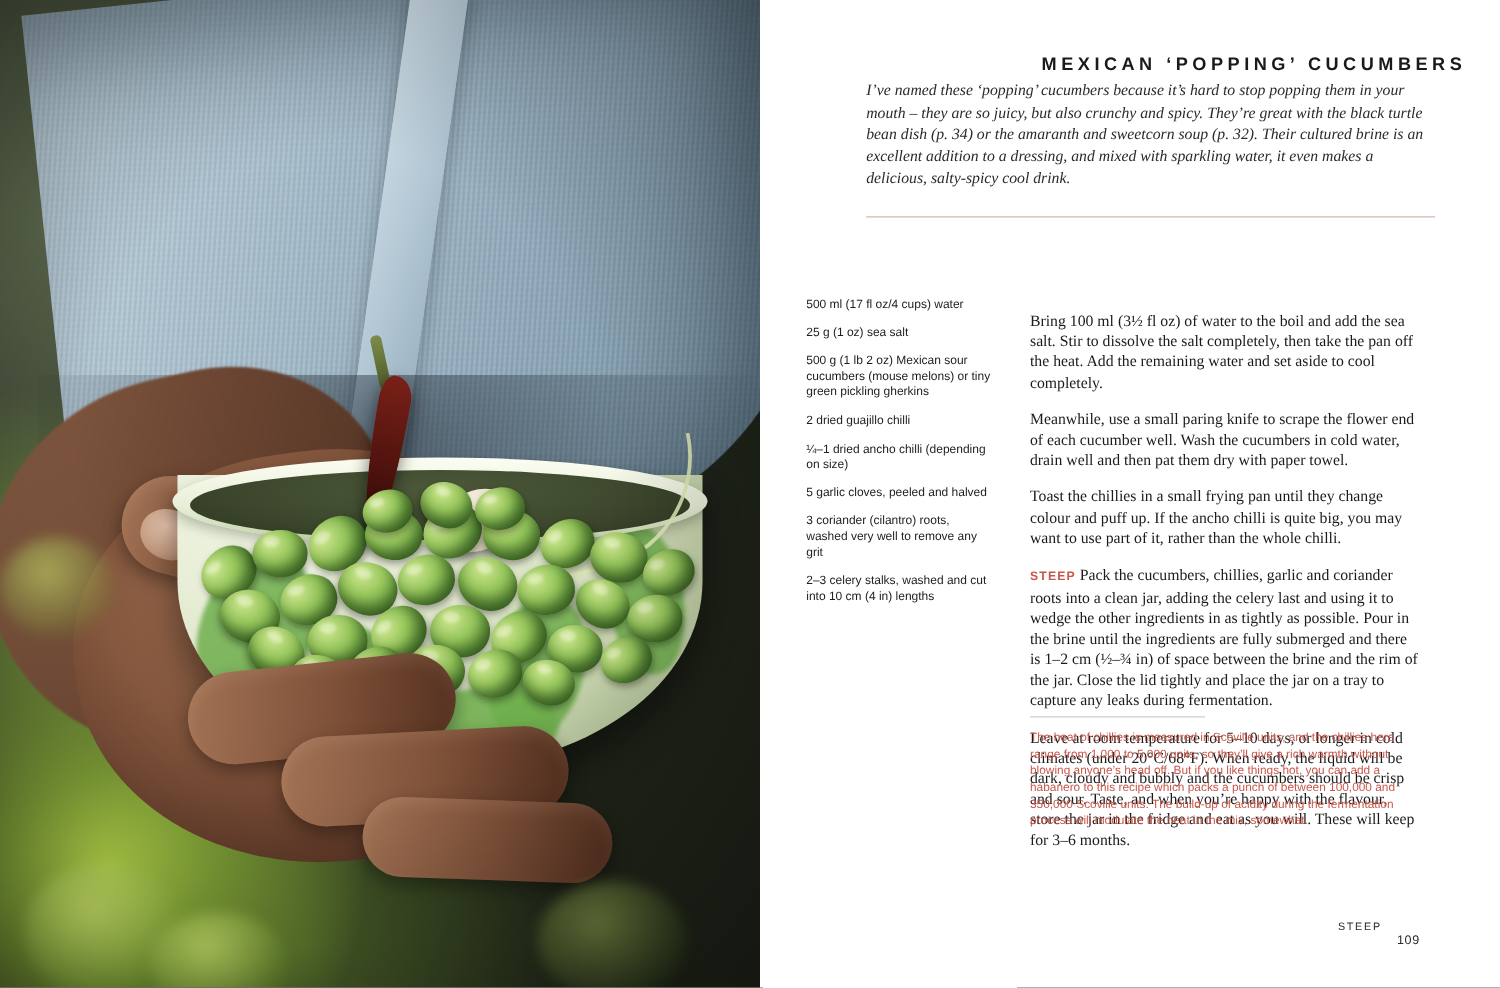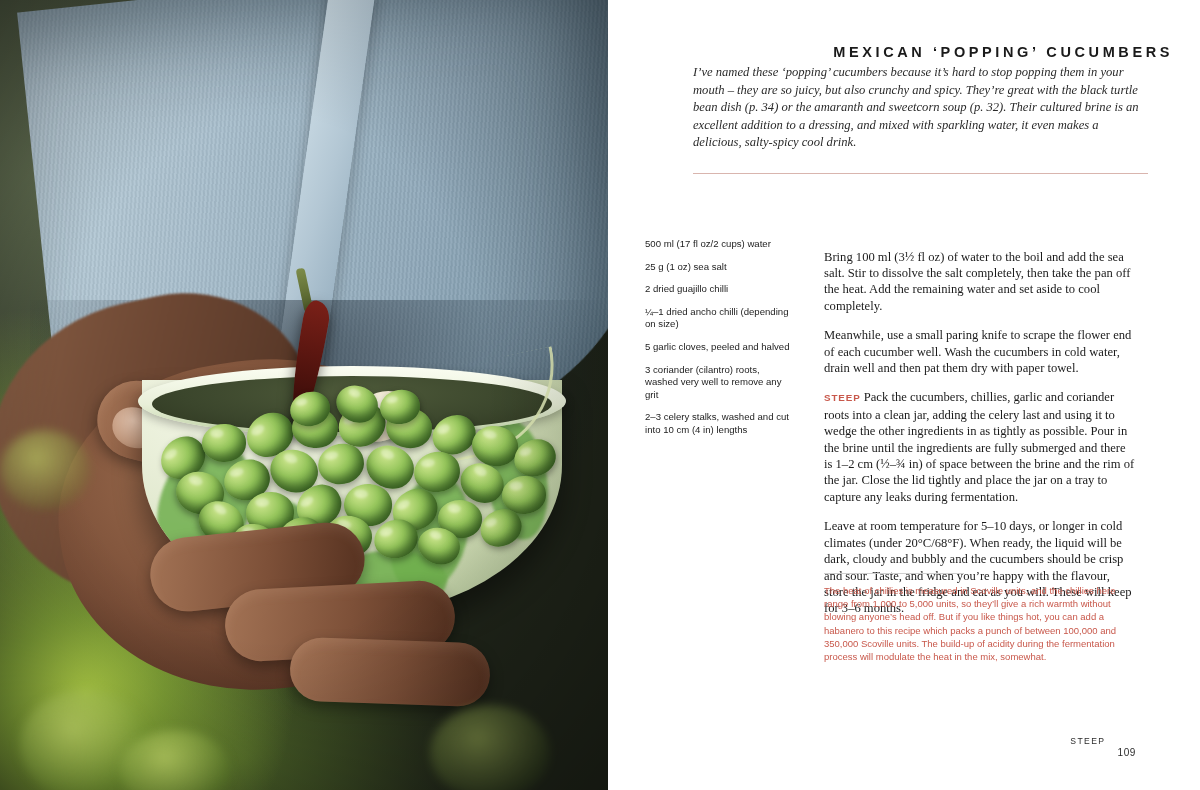--- a/index.html
+++ b/index.html
@@ -434,32 +434,34 @@
   </div>
 
   <div class="text-page">
     <div class="recipe-title">MEXICAN ‘POPPING’ CUCUMBERS</div>
     <div class="intro">I’ve named these ‘popping’ cucumbers because it’s hard to stop popping them in your mouth – they are so juicy, but also crunchy and spicy. They’re great with the black turtle bean dish (p. 34) or the amaranth and sweetcorn soup (p. 32). Their cultured brine is an excellent addition to a dressing, and mixed with sparkling water, it even makes a delicious, salty-spicy cool drink.</div>
     <div class="rule"></div>
   </div>
 
   <div class="abs-layer">
     <div class="ingredients">
-      <div class="ingredient">500 ml (17 fl oz/2 cups) water</div>
+      <div class="ingredient">500 ml (17 fl oz/4 cups) water</div>
       <div class="ingredient">25 g (1 oz) sea salt</div>
+      <div class="ingredient">500 g (1 lb 2 oz) Mexican sour cucumbers (mouse melons) or tiny green pickling gherkins</div>
       <div class="ingredient">2 dried guajillo chilli</div>
       <div class="ingredient">¼–1 dried ancho chilli (depending on size)</div>
       <div class="ingredient">5 garlic cloves, peeled and halved</div>
       <div class="ingredient">3 coriander (cilantro) roots, washed very well to remove any grit</div>
       <div class="ingredient">2–3 celery stalks, washed and cut into 10 cm (4 in) lengths</div>
     </div>
 
     <div class="method">
       <p class="para">Bring 100 ml (3½ fl oz) of water to the boil and add the sea salt. Stir to dissolve the salt completely, then take the pan off the heat. Add the remaining water and set aside to cool completely.</p>
       <p class="para">Meanwhile, use a small paring knife to scrape the flower end of each cucumber well. Wash the cucumbers in cold water, drain well and then pat them dry with paper towel.</p>
+      <p class="para">Toast the chillies in a small frying pan until they change colour and puff up. If the ancho chilli is quite big, you may want to use part of it, rather than the whole chilli.</p>
       <p class="para"><span class="steep-label">STEEP</span><span> Pack the cucumbers, chillies, garlic and coriander roots into a clean jar, adding the celery last and using it to wedge the other ingredients in as tightly as possible. Pour in the brine until the ingredients are fully submerged and there is 1–2 cm (½–¾ in) of space between the brine and the rim of the jar. Close the lid tightly and place the jar on a tray to capture any leaks during fermentation.</span></p>
       <p class="para">Leave at room temperature for 5–10 days, or longer in cold climates (under 20°C/68°F). When ready, the liquid will be dark, cloudy and bubbly and the cucumbers should be crisp and sour. Taste, and when you’re happy with the flavour, store the jar in the fridge and eat as you will. These will keep for 3–6 months.</p>
     </div>
 
     <div class="note-rule"></div>
     <div class="note">The heat of chillies is measured in Scoville units, and the chillies here range from 1,000 to 5,000 units, so they’ll give a rich warmth without blowing anyone’s head off. But if you like things hot, you can add a habanero to this recipe which packs a punch of between 100,000 and 350,000 Scoville units. The build-up of acidity during the fermentation process will modulate the heat in the mix, somewhat.</div>
 
     <div class="footer">
       <span>STEEP</span>
       <span class="folio">109</span>

